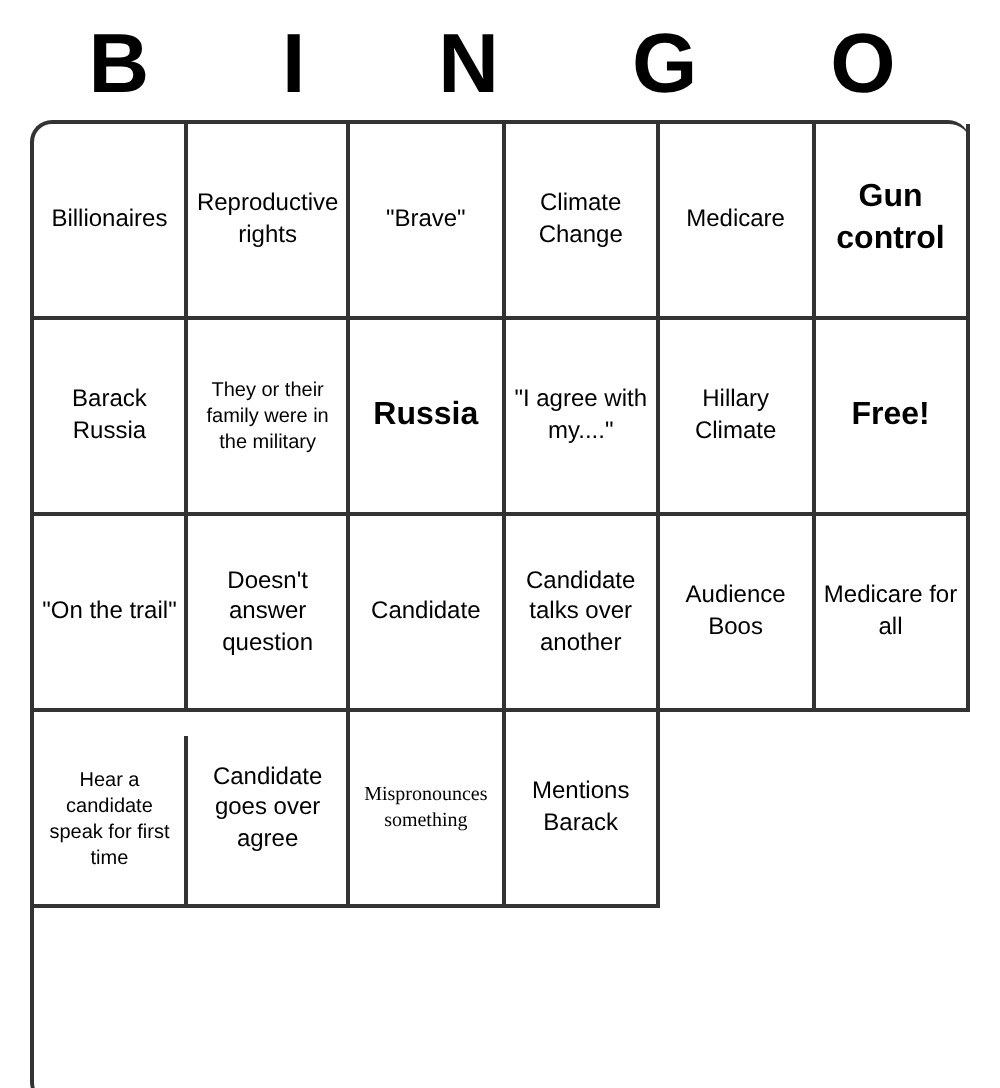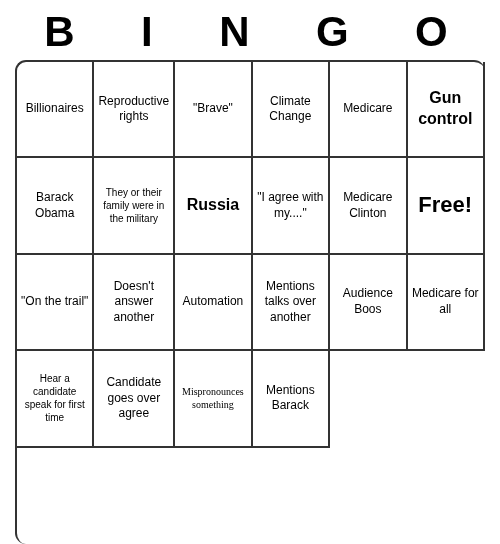--- a/index.html
+++ b/index.html
@@ -37,21 +37,21 @@
       display: flex;
       align-items: center;
       justify-content: center;
       text-align: center;
       padding: 4px;
       font-size: 12px;
       line-height: 1.3;
       min-height: 86px;
     }
     .cell.free {
-      font-size: 22px;
+      font-size: 16px;
       font-weight: bold;
     }
     .cell.large-text {
       font-size: 16px;
       font-weight: bold;
     }
   </style>
 </head>
 <body>
 
@@ -63,29 +63,29 @@
   <span>O</span>
 </div>
 
 <div id="bingo-grid">
 <div class="cell">Billionaires</div>
     <div class="cell">Reproductive rights</div>
     <div class="cell">"Brave"</div>
     <div class="cell">Climate Change</div>
     <div class="cell">Medicare</div>
     <div class="cell large-text">Gun control</div>
-    <div class="cell">Barack Obama</div>
+    <div class="cell">Barack Russia</div>
     <div class="cell" style="font-size: 10px;">They or their family were in the military</div>
     <div class="cell large-text">Russia</div>
     <div class="cell">"I agree with my...."</div>
-    <div class="cell">Medicare Clinton</div>
+    <div class="cell">Hillary Climate</div>
     <div class="cell free">Free!</div>
     <div class="cell">"On the trail"</div>
-    <div class="cell">Doesn't answer another</div>
-    <div class="cell">Automation</div>
-    <div class="cell">Mentions talks over another</div>
+    <div class="cell">Doesn't answer question</div>
+    <div class="cell">Candidate</div>
+    <div class="cell">Candidate talks over another</div>
     <div class="cell">Audience Boos</div>
     <div class="cell">Medicare for all</div>
-    <div class="cell" style="font-size: 10px;">Hear a candidate speak for first time</div>
+    <div class="cell" style="font-size: 10px; margin-top: 12px;">Hear a candidate speak for first time</div>
     <div class="cell">Candidate goes over agree</div>
     <div class="cell" style="font-size: 10px; font-family: Liberation Serif, serif;">Mispronounces something</div>
     <div class="cell">Mentions Barack</div>
   </div>
 
 </body></html>

